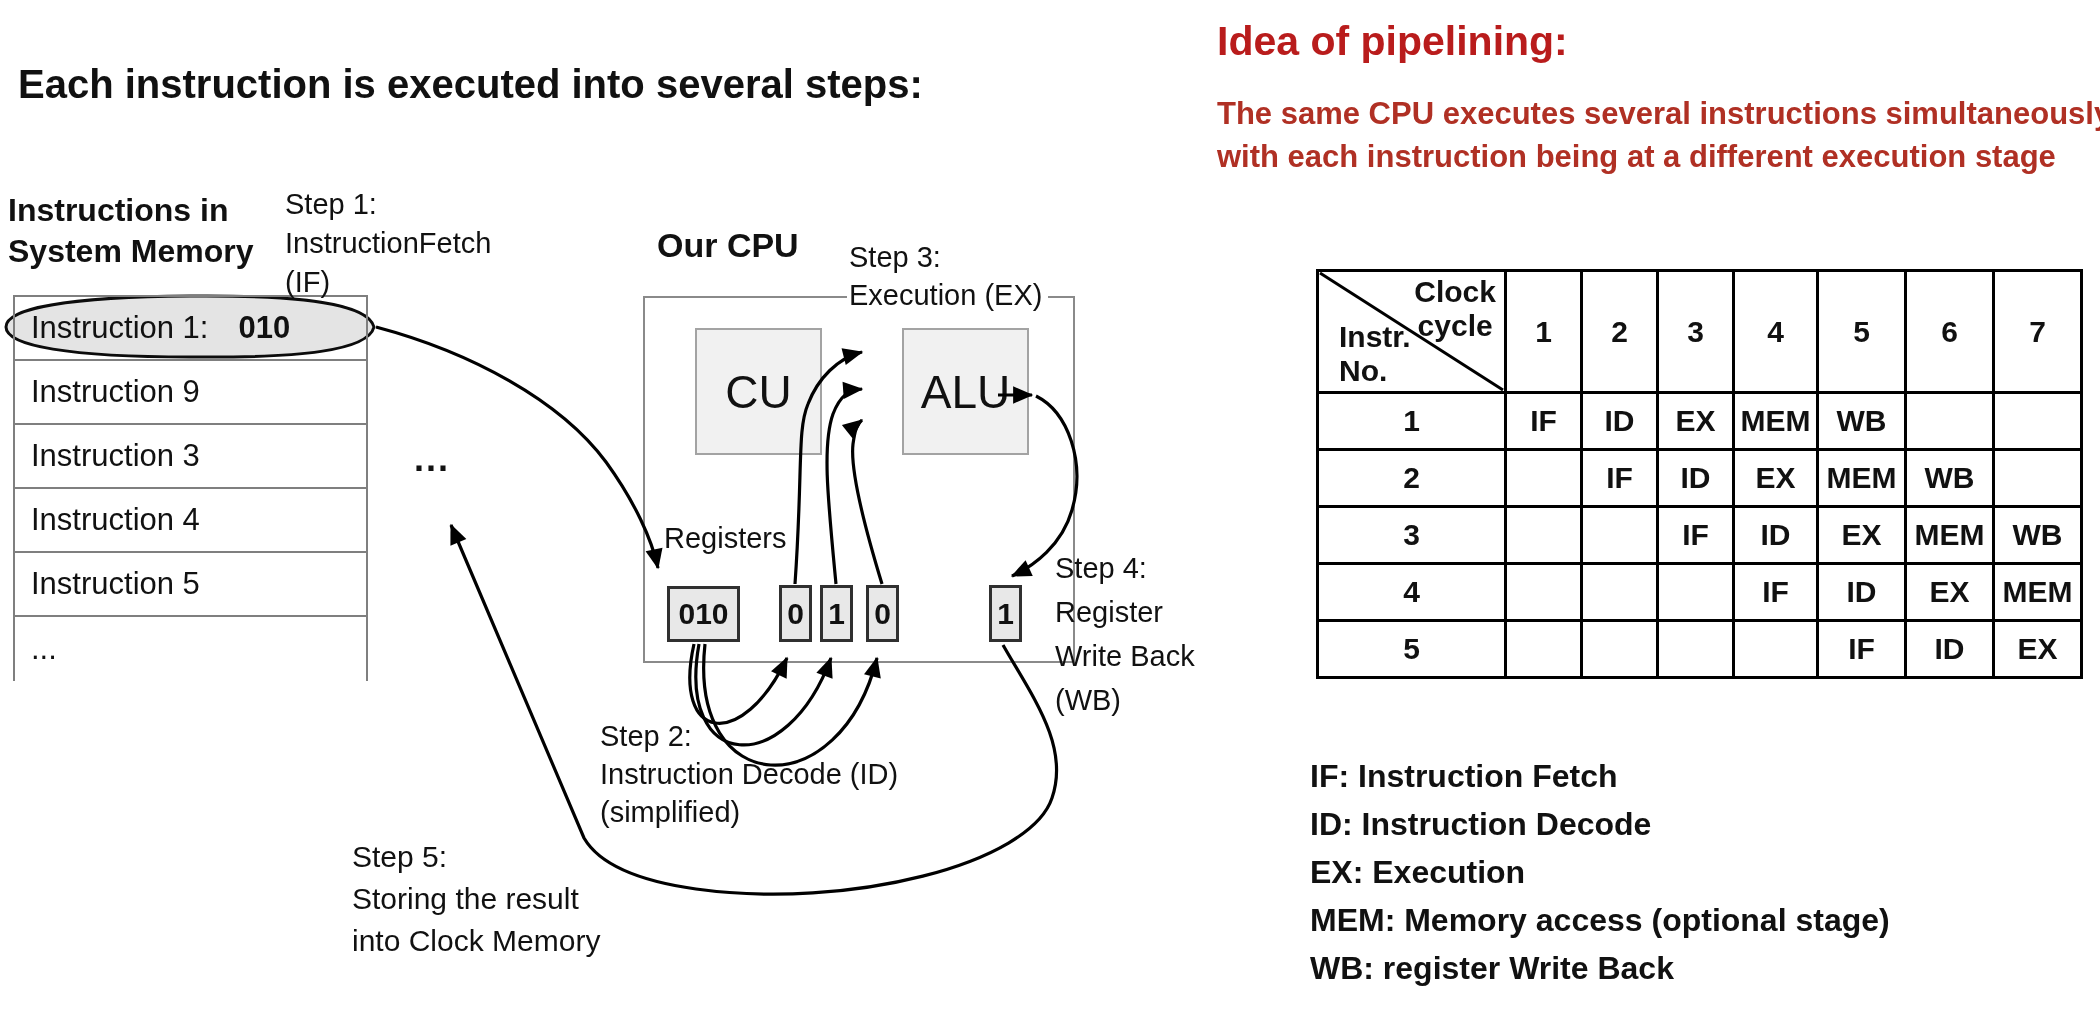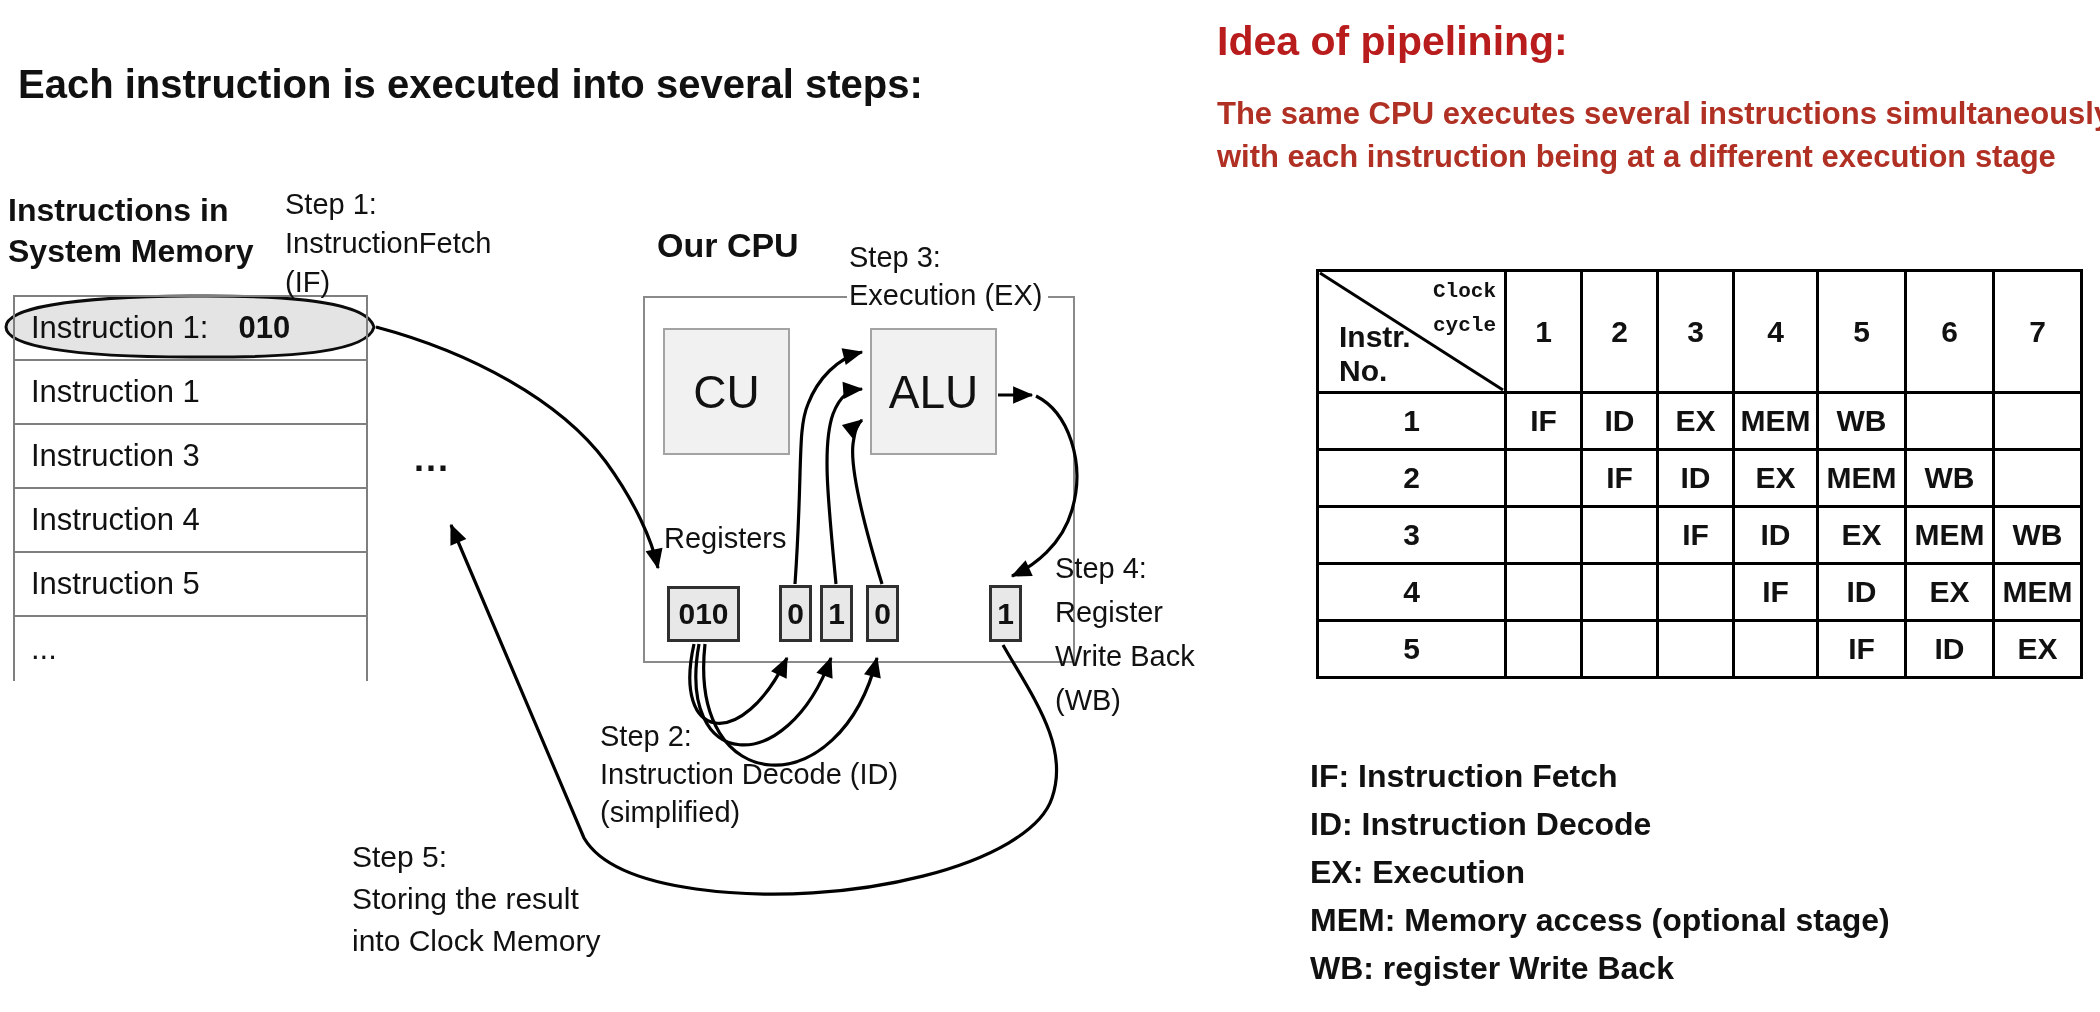--- a/index.html
+++ b/index.html
@@ -19,21 +19,21 @@
   .mem-table{left:13px;top:295px;width:355px;border:2px solid #7f7f7f;border-bottom:none;box-sizing:border-box;}
   .mem-row{height:62px;border-bottom:2px solid #7f7f7f;display:flex;align-items:center;
            padding-left:16px;font-size:31px;white-space:nowrap;}
   .mem-row:last-child{border-bottom:none;height:64px;}
   .mr-val{font-weight:bold;margin-left:30px;}
   .mid-dots{left:414px;top:438px;font-size:36px;font-weight:bold;letter-spacing:2px;}
   
   .cpu-label{left:657px;top:226px;font-size:34px;font-weight:bold;white-space:nowrap;}
   .cpu-box{left:643px;top:296px;width:432px;height:367px;border:2px solid #8a8a8a;box-sizing:border-box;}
   .unit{background:#f1f1f1;border:2px solid #a3a3a3;box-sizing:border-box;
-        display:flex;align-items:center;justify-content:center;font-size:46px;}
+        display:flex;align-items:center;justify-content:center;font-size:46px;margin-left:32px;}
   .cu-box{left:663px;top:328px;width:127px;height:127px;}
   .alu-box{left:870px;top:328px;width:127px;height:127px;}
   .registers-label{left:664px;top:522px;font-size:29px;white-space:nowrap;}
   .reg{background:#e8e8e8;border:3px solid #303030;box-sizing:border-box;display:flex;
        align-items:center;justify-content:center;font-size:30px;font-weight:bold;}
   .reg-instr{left:667px;top:586px;width:73px;height:56px;}
   .reg-b0{left:779px;top:585px;width:33px;height:57px;}
   .reg-b1{left:820px;top:585px;width:33px;height:57px;}
   .reg-b2{left:866px;top:585px;width:33px;height:57px;}
   .reg-wb{left:989px;top:585px;width:33px;height:57px;}
@@ -47,21 +47,21 @@
   .step5-note{left:352px;top:958px;font-size:26px;white-space:nowrap;}
   
   .pipe-wrap{left:1316px;top:269px;}
   table.pipe{border-collapse:collapse;table-layout:fixed;}
   table.pipe th,table.pipe td{border:3px solid #000;padding:0;text-align:center;
        font-weight:bold;font-size:30px;color:#111;white-space:nowrap;overflow:visible;}
   table.pipe thead th{height:119px;}
   table.pipe tbody th,table.pipe tbody td{height:54px;}
   th.corner{position:relative;}
   th.corner svg{position:absolute;left:0;top:0;width:100%;height:100%;}
-  .corner-top{position:absolute;top:3px;right:8px;line-height:34px;font-size:21px;font-family:Liberation Mono, monospace;}
+  .corner-top{position:absolute;top:3px;right:8px;line-height:34px;font-size:30px;}
   .corner-bottom{position:absolute;bottom:3px;left:20px;text-align:left;line-height:34px;font-size:30px;}
   
   .legend{left:1310px;top:720px;font-size:32px;font-weight:bold;line-height:48px;white-space:nowrap;margin-top:32px;}
 </style>
 </head>
 <body>
 
 <div class="canvas">
 
   <svg id="bg-svg" class="layer" viewBox="0 0 2100 1012">
@@ -81,21 +81,21 @@
     <div class="abs mem-heading">
         <div>Instructions in</div>
         <div>System Memory</div>
       </div>
     <div class="abs mem-table" id="mem-table">
         <div class="mem-row">
           <span>Instruction 1:</span>
           <span class="mr-val">010</span>
         </div>
         <div class="mem-row">
-          <span>Instruction 1</span>
+          <span>Instruction 9</span>
         </div>
         <div class="mem-row">
           <span>Instruction 3</span>
         </div>
         <div class="mem-row">
           <span>Instruction 4</span>
         </div>
         <div class="mem-row">
           <span>Instruction 5</span>
         </div>

